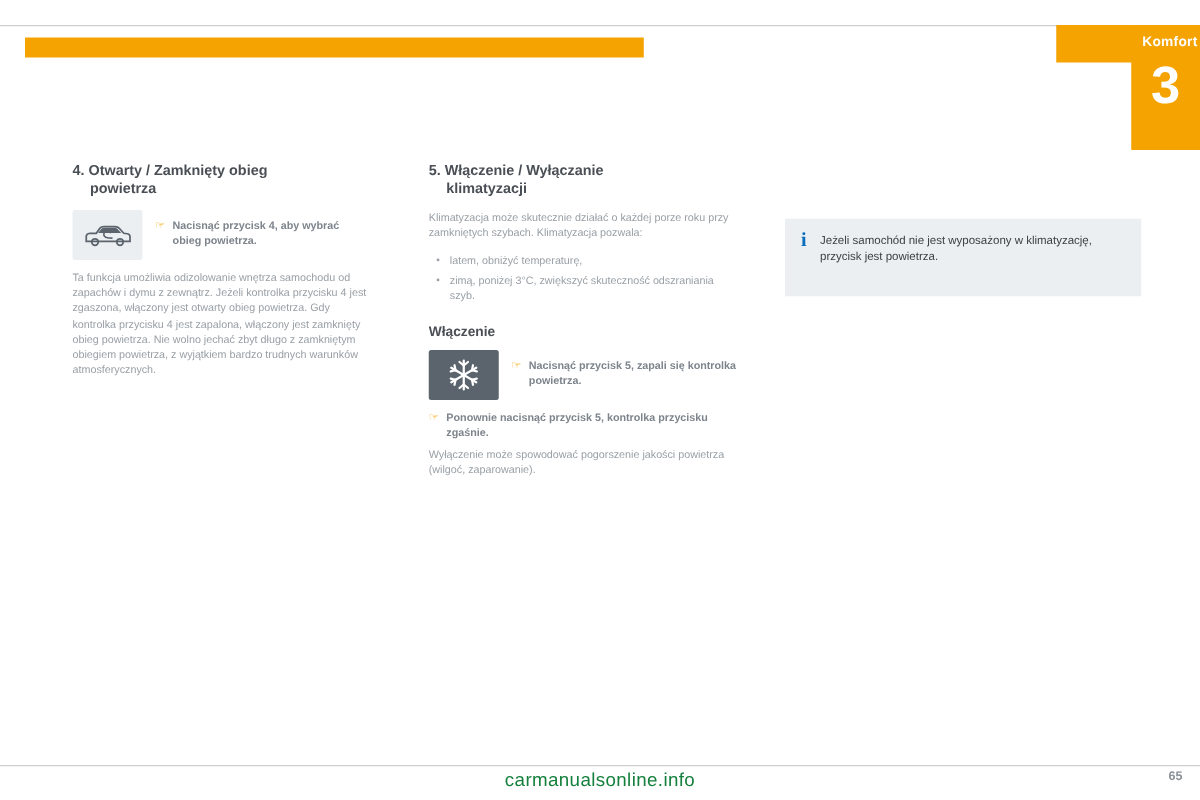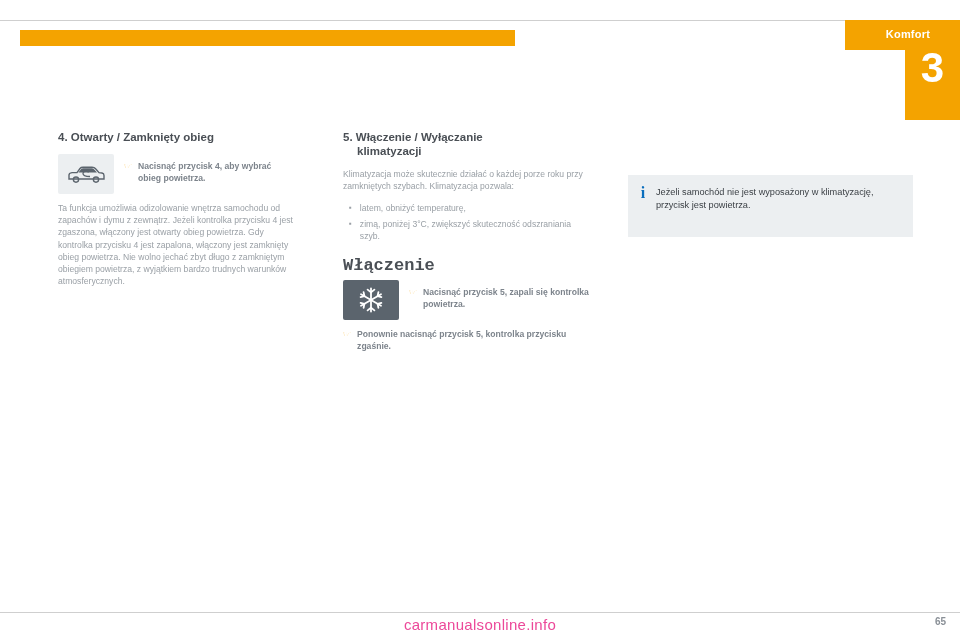--- a/index.html
+++ b/index.html
@@ -19,20 +19,21 @@
   }
   .chapter-tab{
     position:absolute;left:845px;top:20px;width:95px;height:30px;
     background:#f4a300;
   }
   .chapter-title{
     position:absolute;left:845px;top:28px;width:85px;
     text-align:right;
     font-size:11px;font-weight:bold;color:#ffffff;
     letter-spacing:.2px;
+    padding-left:28px;
   }
   .chapter-number-box{
     position:absolute;left:905px;top:20px;width:55px;height:100px;
     background:#f4a300;
   }
   .chapter-number{
     position:absolute;left:905px;top:38px;width:55px;
     text-align:center;font-size:42px;font-weight:bold;color:#ffffff;
     line-height:60px;
   }
@@ -43,21 +44,21 @@
   }
   .col1{left:58px;width:235px;}
   .col2{left:343px;width:248px;}
 
   h2.sect{
     font-size:11.5px;font-weight:bold;color:#4a4f55;margin:0 0 10px 0;
     line-height:14px;
   }
   h2.sect .ind{display:block;padding-left:14px;}
   h3.sub{
-    font-size:17px;font-weight:bold;color:#4a4f55;margin:18px 0 8px 0;font-family:Liberation Mono, monospace;
+    font-size:11px;font-weight:bold;color:#4a4f55;margin:18px 0 8px 0;
   }
   p{margin:0 0 0 0;}
   .gap{height:10px;}
 
   
   .actionline{
     display:flex;align-items:flex-start;margin:0 0 4px 0;
   }
   .arrow{
     color:#f4a300;font-size:9px;line-height:12px;margin-right:6px;flex:0 0 auto;
@@ -96,36 +97,37 @@
   }
   
   .footer-rule{
     position:absolute;left:0;top:612px;width:960px;height:1px;background:#cfcfcf;
   }
   .page-num{
     position:absolute;right:14px;top:616px;font-size:10px;color:#8a9097;font-weight:bold;margin-left:33px;
   }
   .watermark{
     position:absolute;left:0;top:616px;width:960px;text-align:center;
-    font-size:15px;color:#ec4899;letter-spacing:.3px;
+    font-size:15px;color:#15803d;letter-spacing:.3px;
   }
 </style>
 </head>
 <body>
 
 <div class="top-rule"></div>
 <div class="orange-bar"></div>
 <div class="chapter-tab"></div>
 <div class="chapter-number-box"></div>
 <div class="chapter-title">Komfort</div>
 <div class="chapter-number">3</div>
 
 <div class="col col1">
   <h2 class="sect">
     <span>4. Otwarty / Zamknięty obieg</span>
+    <span class="ind">powietrza</span>
   </h2>
 
   <div class="picto-row">
     <span class="picto">
       <svg class="car-ico" viewBox="0 0 40 24">
         <path d="M3 17 L3 13 Q3 11 6 10.6 L11 10.6 L14 6.5 Q15 5.3 17 5.3 L26 5.3 Q28.4 5.3 29.6 6.8 L33 10.6 L36 11 Q38 11.4 38 13.4 L38 17 Z" fill="none" stroke="#5b646d" stroke-width="1.4"></path>
         <path d="M12.5 10.4 L15.2 7 Q16 6.2 17.4 6.2 L25.6 6.2 Q27.2 6.2 28 7.2 L31 10.4 Z" fill="#5b646d"></path>
         <circle cx="10" cy="17.6" r="2.6" fill="none" stroke="#5b646d" stroke-width="1.4"></circle>
         <circle cx="30" cy="17.6" r="2.6" fill="none" stroke="#5b646d" stroke-width="1.4"></circle>
         <path d="M24 14.5 Q17 14.5 17 11.5 Q17 9.2 21 9.2" fill="none" stroke="#5b646d" stroke-width="1.3"></path>
@@ -191,20 +193,21 @@
         <span class="actiontext">Nacisnąć przycisk 5, zapali się kontrolka powietrza.</span>
       </span>
     </span>
   </div>
 
 
   <div class="actionline">
     <span class="arrow">☞</span>
     <span class="actiontext">Ponownie nacisnąć przycisk 5, kontrolka przycisku zgaśnie.</span>
   </div>
+  <p>Wyłączenie może spowodować pogorszenie jakości powietrza (wilgoć, zaparowanie).</p>
 </div>
 
 <div class="infobox"></div>
 <div class="info-i">i</div>
 <div class="info-txt">Jeżeli samochód nie jest wyposażony w klimatyzację, przycisk jest powietrza.</div>
 
 <div class="footer-rule"></div>
 <div class="watermark">carmanualsonline.info</div>
 <div class="page-num">65</div>
 

